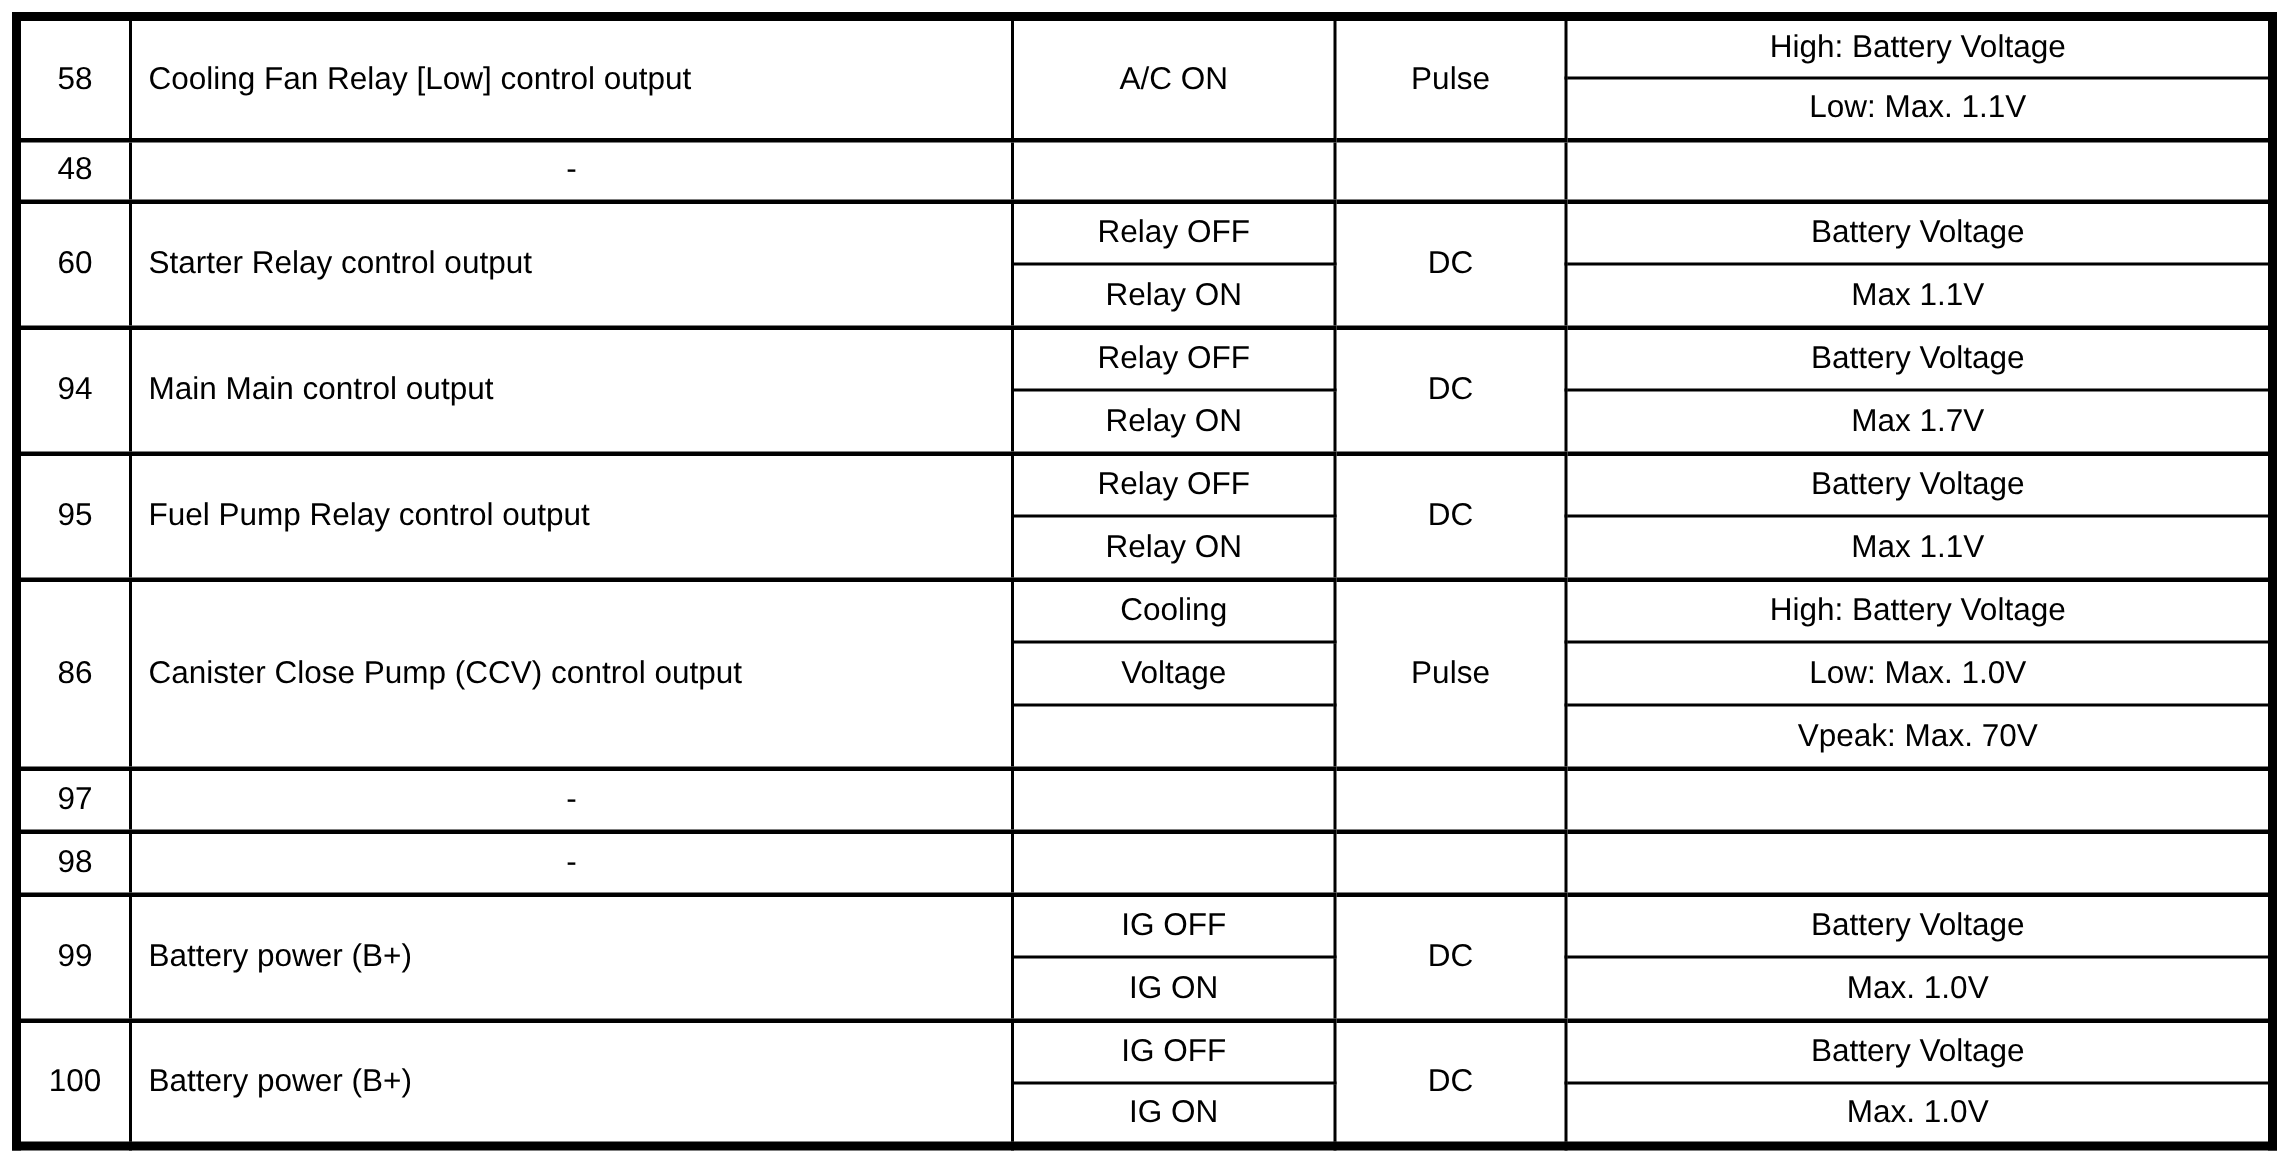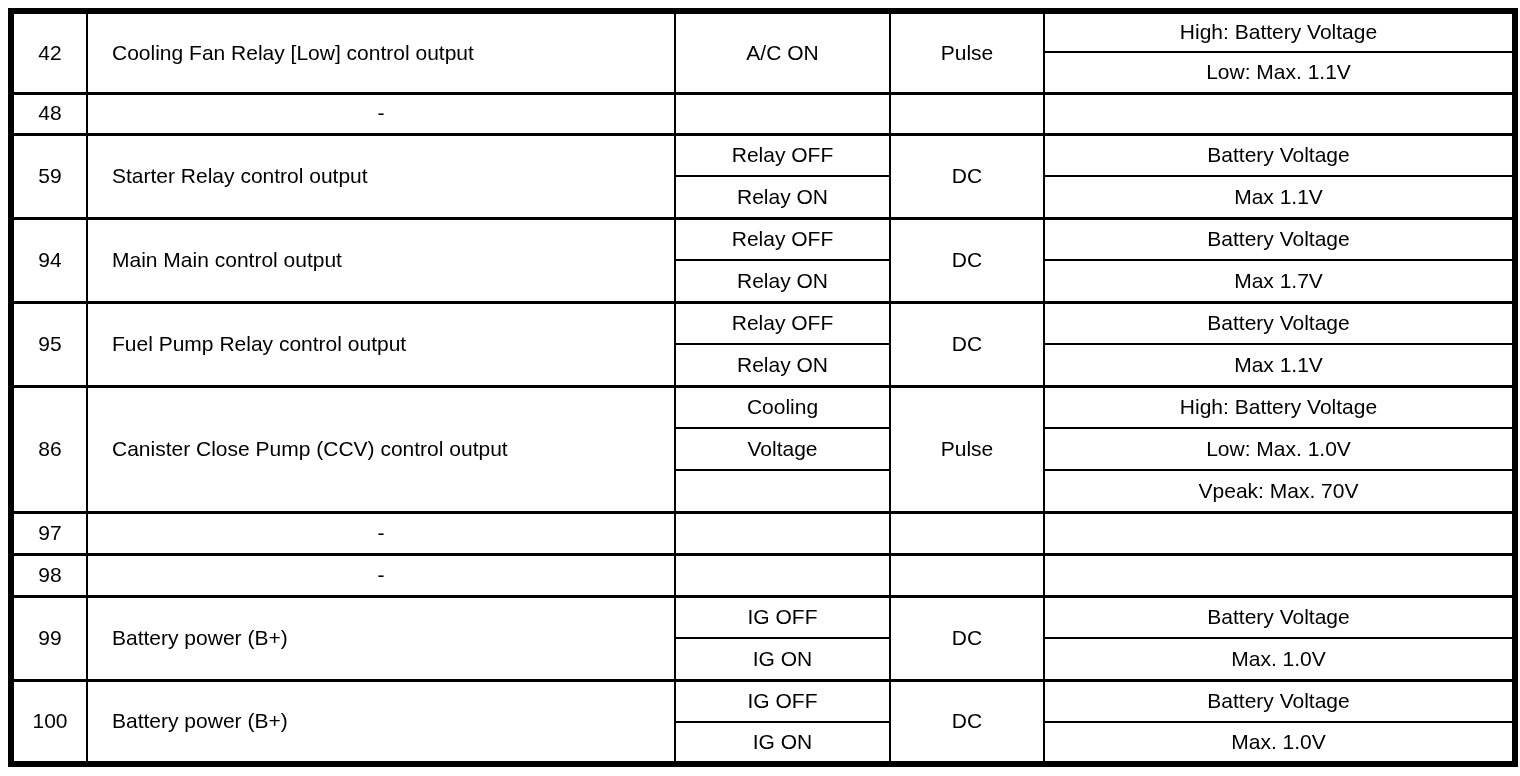--- a/index.html
+++ b/index.html
@@ -31,61 +31,61 @@
     text-align: center;
     padding: 0;
     overflow: hidden;
     white-space: nowrap;
   }
   tr.group-start td { border-top: 3px solid #000000; }
   tr.h41 { height: 41px; }
   tr.h42 { height: 42px; }
   td.desc {
     text-align: left;
-    padding-left: 24px;
+    padding-left: 11px;
   }
   td.desc.center {
     text-align: center;
     padding-left: 0;
   }
 </style>
 </head>
 <body>
 
 <table class="pin-table">
   <colgroup>
     <col class="c-pin">
     <col class="c-desc">
     <col class="c-cond">
     <col class="c-type">
     <col class="c-level">
   </colgroup>
   <tbody>
 
     <tr class="h41 group-start">
-      <td rowspan="2">42</td>
+      <td rowspan="2">58</td>
       <td rowspan="2" class="desc">Cooling Fan Relay [Low] control output</td>
       <td rowspan="2">A/C ON</td>
       <td rowspan="2">Pulse</td>
       <td>High: Battery Voltage</td>
     </tr>
     <tr class="h41">
       <td>Low: Max. 1.1V</td>
     </tr>
 
     <tr class="h41 group-start">
       <td>48</td>
       <td class="desc center">-</td>
       <td></td>
       <td></td>
       <td></td>
     </tr>
 
     <tr class="h42 group-start">
-      <td rowspan="2">59</td>
+      <td rowspan="2">60</td>
       <td rowspan="2" class="desc">Starter Relay control output</td>
       <td>Relay OFF</td>
       <td rowspan="2">DC</td>
       <td>Battery Voltage</td>
     </tr>
     <tr class="h42">
       <td>Relay ON</td>
       <td>Max 1.1V</td>
     </tr>
 

